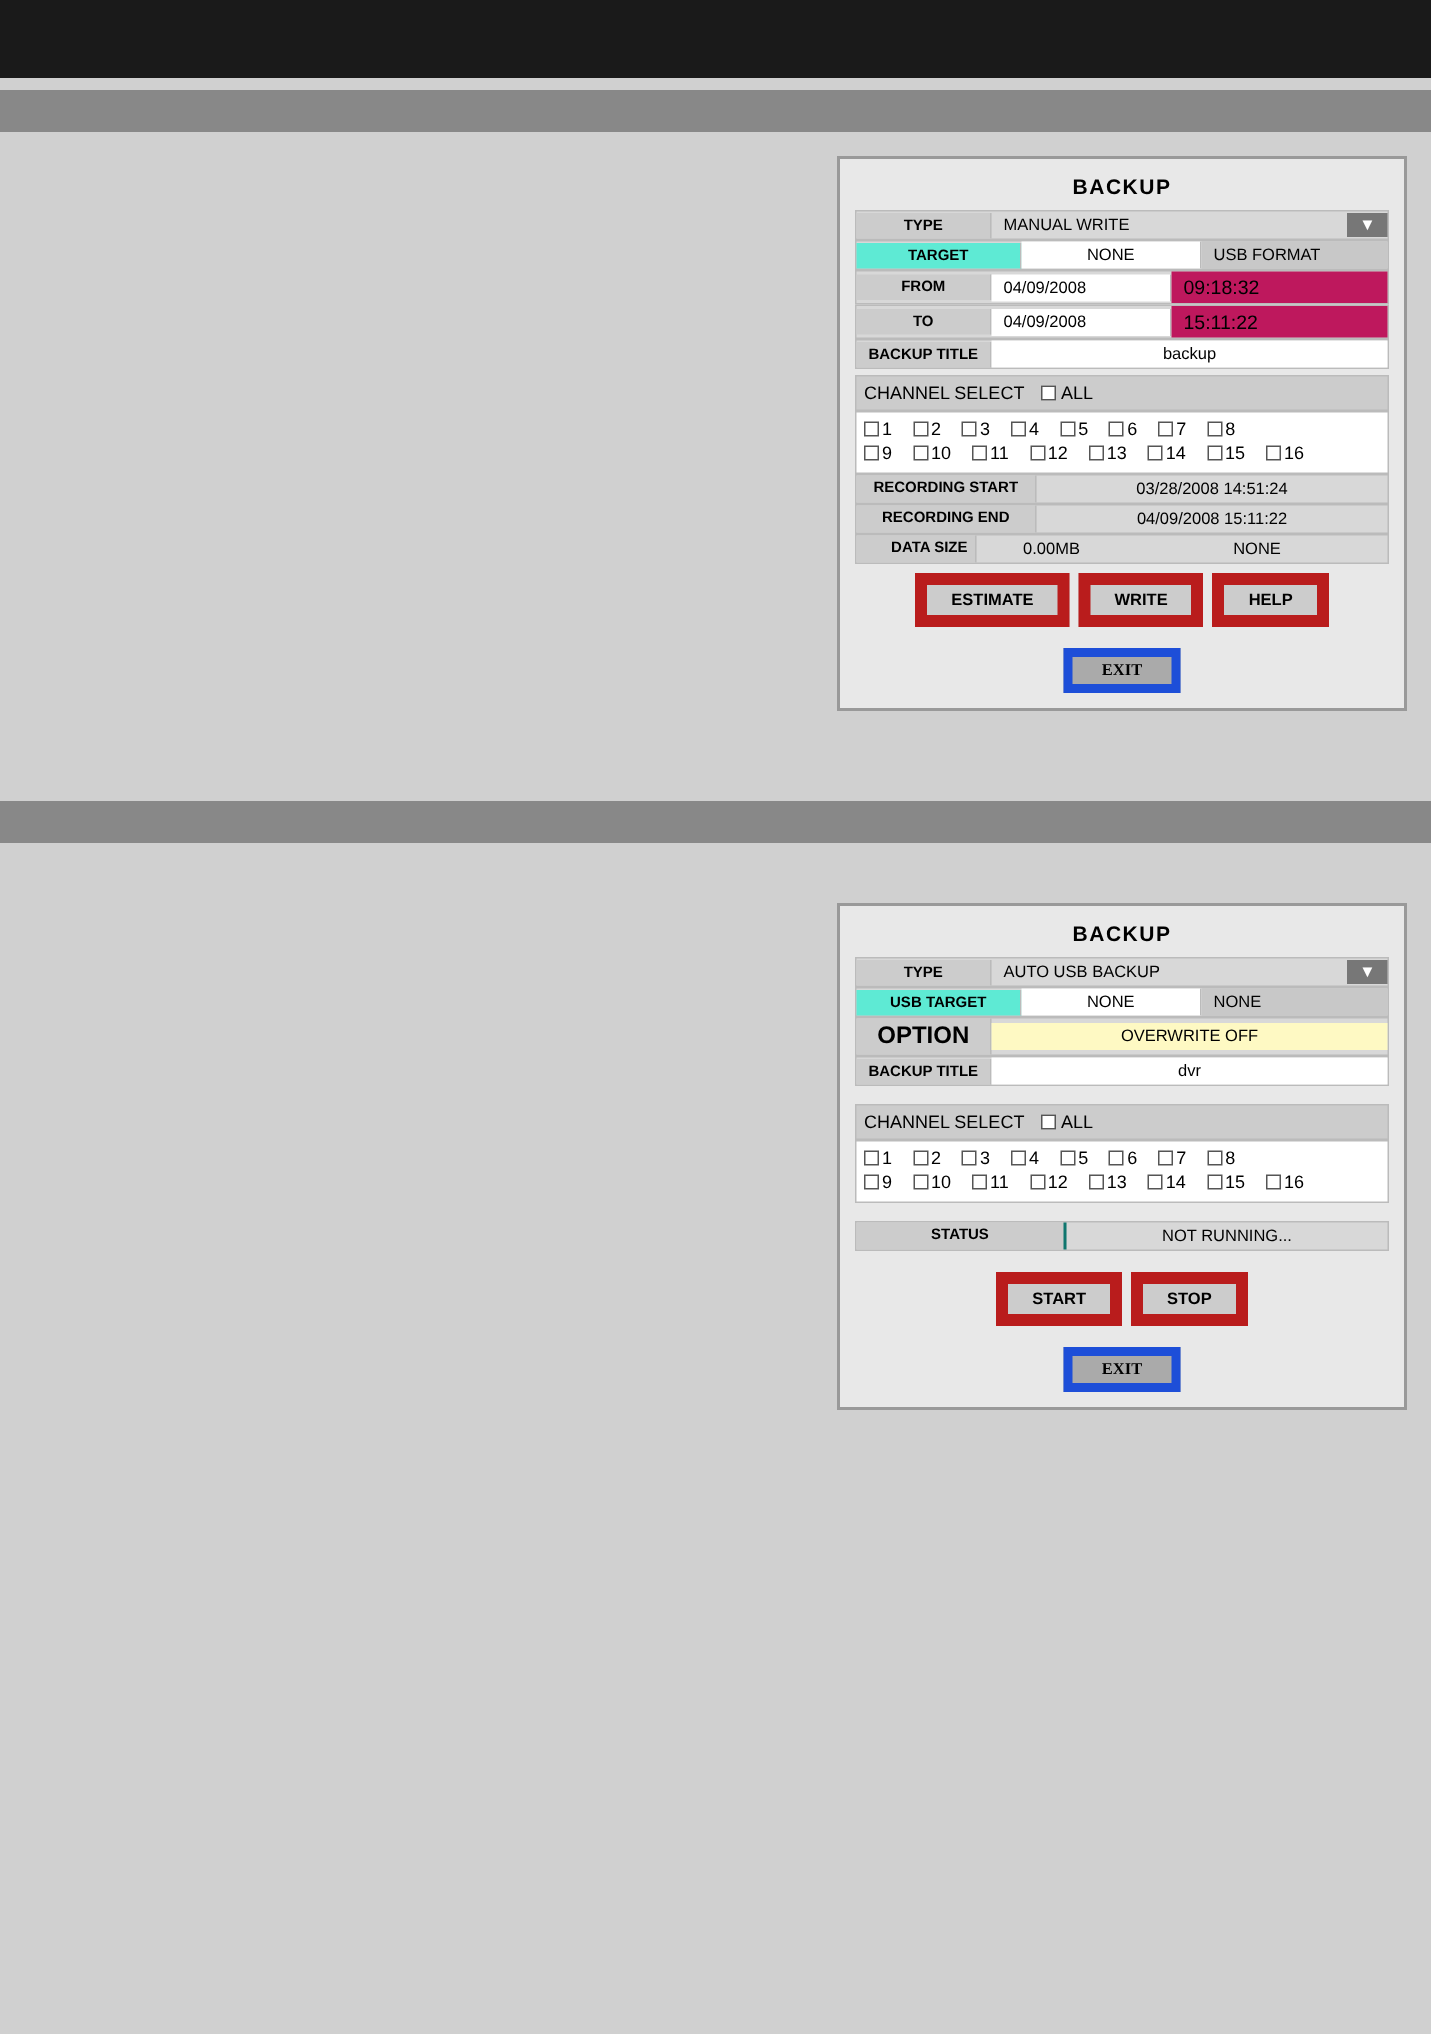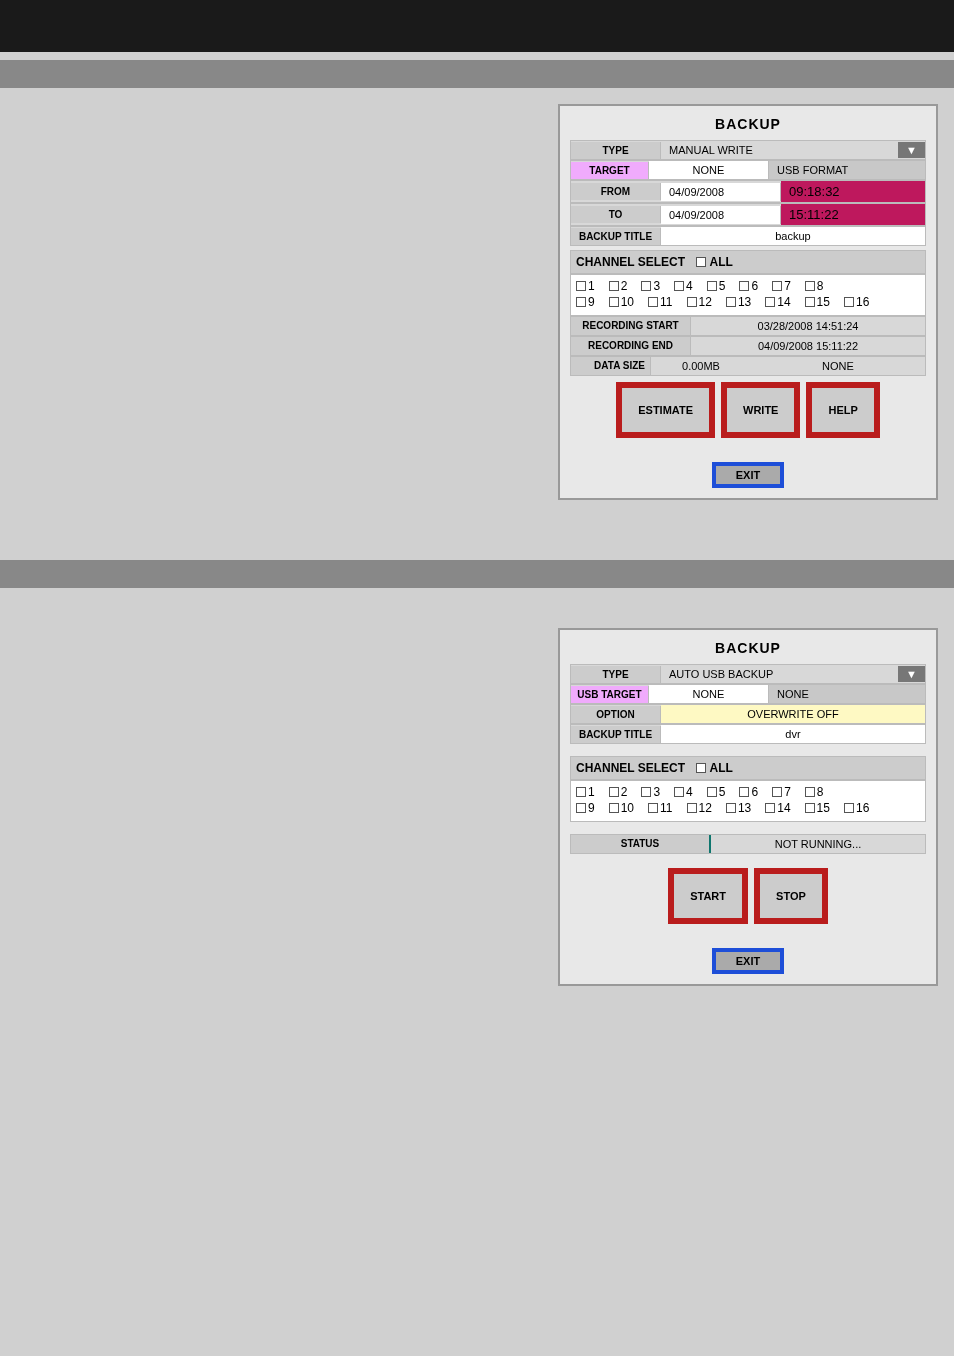--- a/index.html
+++ b/index.html
@@ -121,37 +121,38 @@
 
     .btn-row {
       display: flex;
       justify-content: center;
       gap: 6px;
       margin-top: 6px;
     }
 
     .btn {
       background: #ccc;
-      border: 6px solid #b91c1c;
-      padding: 16px 16px;
+      border: 8px solid #b91c1c;
+      padding: 4px 16px;
       font-size: 11px;
       font-weight: bold;
       cursor: pointer;
       min-width: 60px;
       text-align: center;
     }
 
     .btn-exit {
       background: #aaa;
-      border: 4px solid #1d4ed8;
+      border: 6px solid #1d4ed8;
       padding: 3px 20px;
       font-size: 11px;
       font-weight: bold;
       cursor: pointer;
-      margin-top: 20px;
+      margin-top: 10px;
+      font-family: Liberation Serif, serif;
     }
 
     .exit-row {
       display: flex;
       justify-content: center;
       margin-top: 4px;
     }
 
     .spacer {
       height: 40px;
@@ -229,26 +230,26 @@
     }
 
     .target-row {
       display: flex;
       align-items: center;
       border: 1px solid #bbb;
       background: #d8d8d8;
     }
 
     .target-label {
-      background: #f0abfc;
-      padding: 3px 5px;
-      text-align: center;
-      font-weight: bold;
-      font-size: 10px;
-      width: 78px;
+      background: #5eead4;
+      padding: 3px 5px;
+      text-align: center;
+      font-weight: bold;
+      font-size: 10px;
+      width: 110px;
       border-right: 1px solid #bbb;
     }
 
     .target-none {
       padding: 3px 8px;
       width: 120px;
       background: #fff;
       font-size: 11px;
       text-align: center;
       border-right: 1px solid #bbb;
@@ -317,40 +318,40 @@
       align-items: center;
       border: 1px solid #bbb;
       background: #d8d8d8;
     }
 
     .option-label {
       background: #ccc;
       padding: 3px 5px;
       text-align: center;
       font-weight: bold;
-      font-size: 10px;
+      font-size: 16px;
       width: 90px;
       border-right: 1px solid #bbb;
     }
 
     .option-value {
       padding: 3px 8px;
       flex: 1;
       background: #fef9c3;
       font-size: 11px;
       text-align: center;
     }
 
     .channel-header-row {
       display: flex;
       align-items: center;
       padding: 4px 5px;
       background: #ccc;
       border: 1px solid #bbb;
-      font-weight: bold;
+      font-weight: normal;
       font-size: 12px;
       margin-top: 4px;
     }
 
     .ch-all-checkbox {
       display: inline-block;
       width: 10px;
       height: 10px;
       border: 1px solid #555;
       background: #fff;

